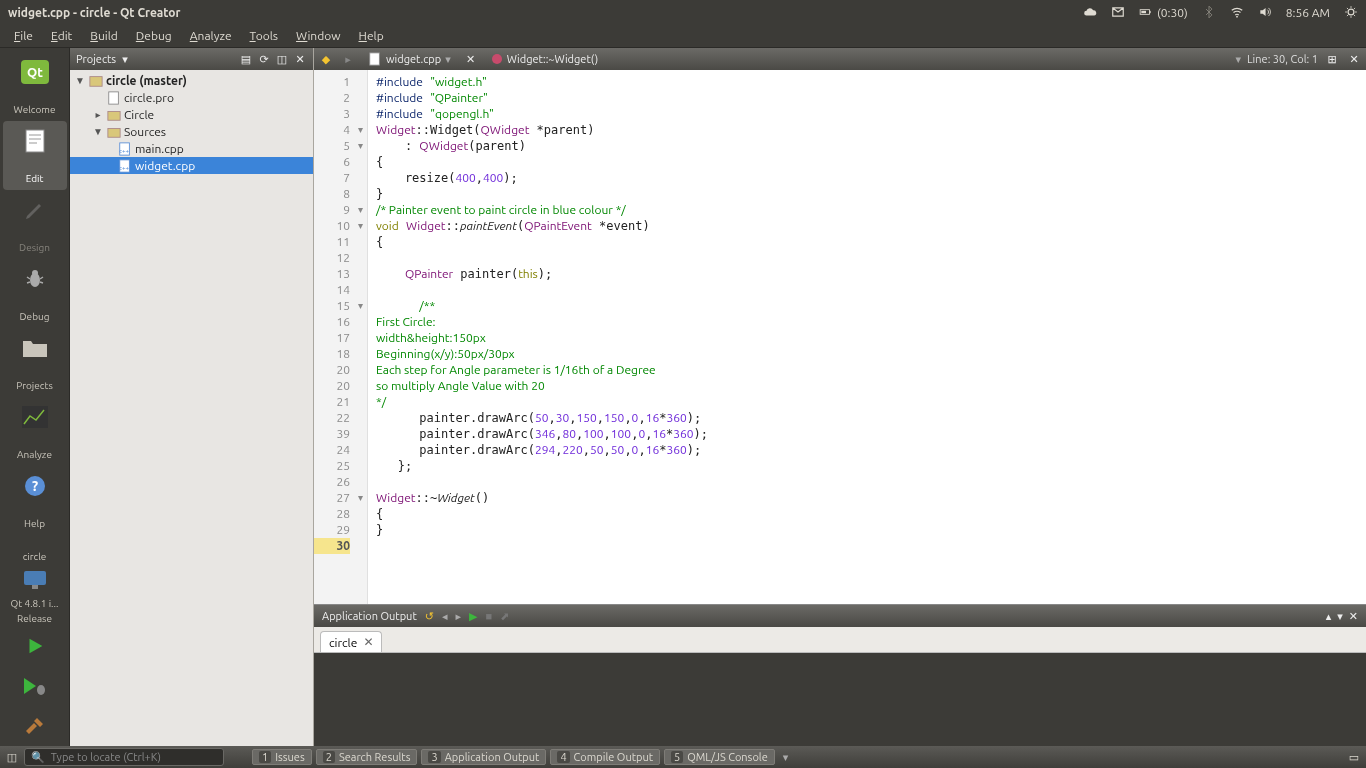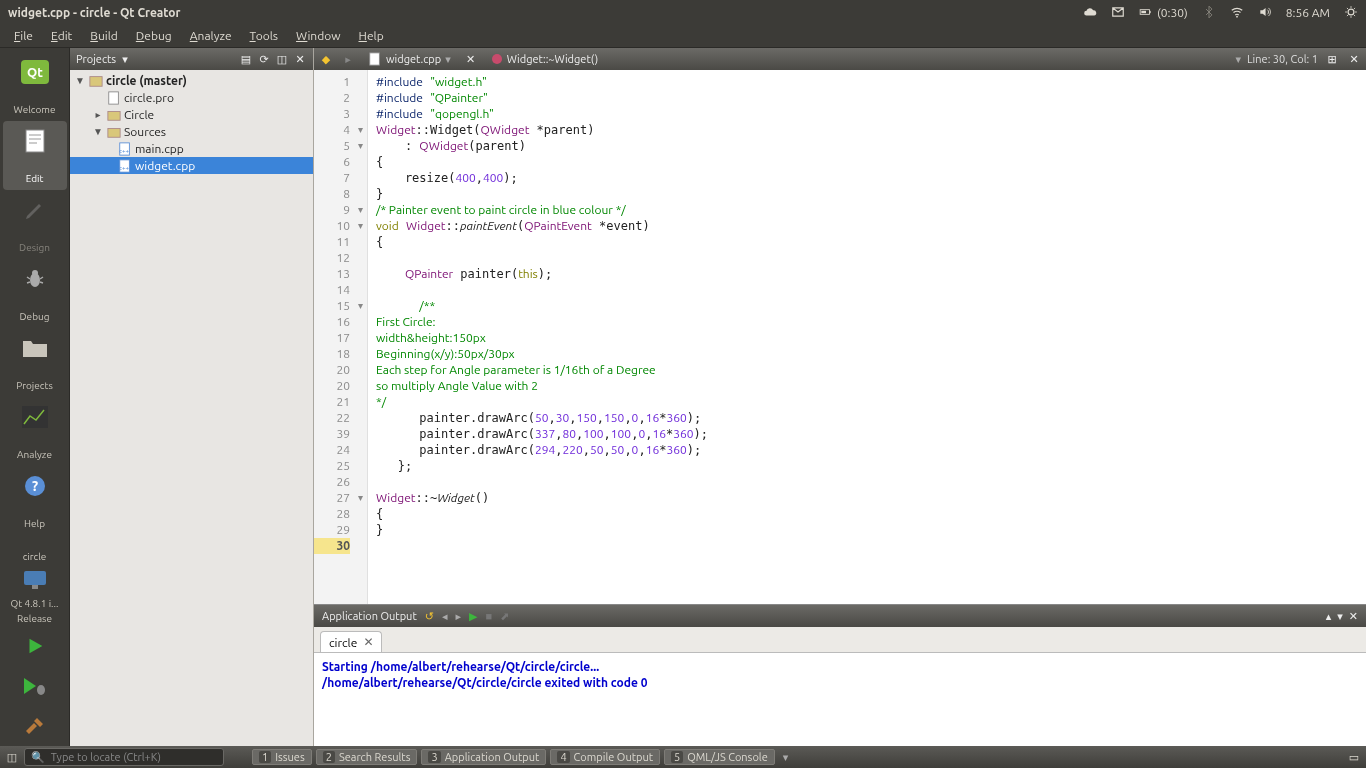--- a/index.html
+++ b/index.html
@@ -404,24 +404,24 @@
 <span class="k-kw">void</span> <span class="k-type">Widget</span>::<span class="k-func">paintEvent</span>(<span class="k-type">QPaintEvent</span> *event)
 {
 
     <span class="k-type">QPainter</span> painter(<span class="k-kw">this</span>);
 
       <span class="k-cmt">/**</span>
 <span class="k-cmt">First Circle:</span>
 <span class="k-cmt">width&amp;height:150px</span>
 <span class="k-cmt">Beginning(x/y):50px/30px</span>
 <span class="k-cmt">Each step for Angle parameter is 1/16th of a Degree</span>
-<span class="k-cmt">so multiply Angle Value with 2</span>
+<span class="k-cmt">so multiply Angle Value with 20</span>
 <span class="k-cmt">*/</span>
       painter.drawArc(<span class="k-num">50</span>,<span class="k-num">30</span>,<span class="k-num">150</span>,<span class="k-num">150</span>,<span class="k-num">0</span>,<span class="k-num">16</span>*<span class="k-num">360</span>);
-      painter.drawArc(<span class="k-num">337</span>,<span class="k-num">80</span>,<span class="k-num">100</span>,<span class="k-num">100</span>,<span class="k-num">0</span>,<span class="k-num">16</span>*<span class="k-num">360</span>);
+      painter.drawArc(<span class="k-num">346</span>,<span class="k-num">80</span>,<span class="k-num">100</span>,<span class="k-num">100</span>,<span class="k-num">0</span>,<span class="k-num">16</span>*<span class="k-num">360</span>);
       painter.drawArc(<span class="k-num">294</span>,<span class="k-num">220</span>,<span class="k-num">50</span>,<span class="k-num">50</span>,<span class="k-num">0</span>,<span class="k-num">16</span>*<span class="k-num">360</span>);
    };
 
 <span class="k-type">Widget</span>::~<span class="k-func">Widget</span>()
 {
 }
 </div>
     </div>
 
     <div class="outpanel">
@@ -438,24 +438,20 @@
           <span>▾</span>
           <span>✕</span>
         </span>
       </div>
       <div class="outtabs">
         <div class="otab">
             <span>circle</span>
             <span style="color:#666">✕</span>
           </div>
       </div>
-      <div class="outtext">
-        <div class="blue bold">Starting /home/albert/rehearse/Qt/circle/circle...</div>
-        <div class="blue bold">/home/albert/rehearse/Qt/circle/circle exited with code 0</div>
-      </div>
     </div>
   </div>
 </div>
 
 <div class="bottom">
   <span class="locico">◫</span>
   <div class="locator">
     <span>🔍</span>
     <span style="color:#888">Type to locate (Ctrl+K)</span>
   </div>

